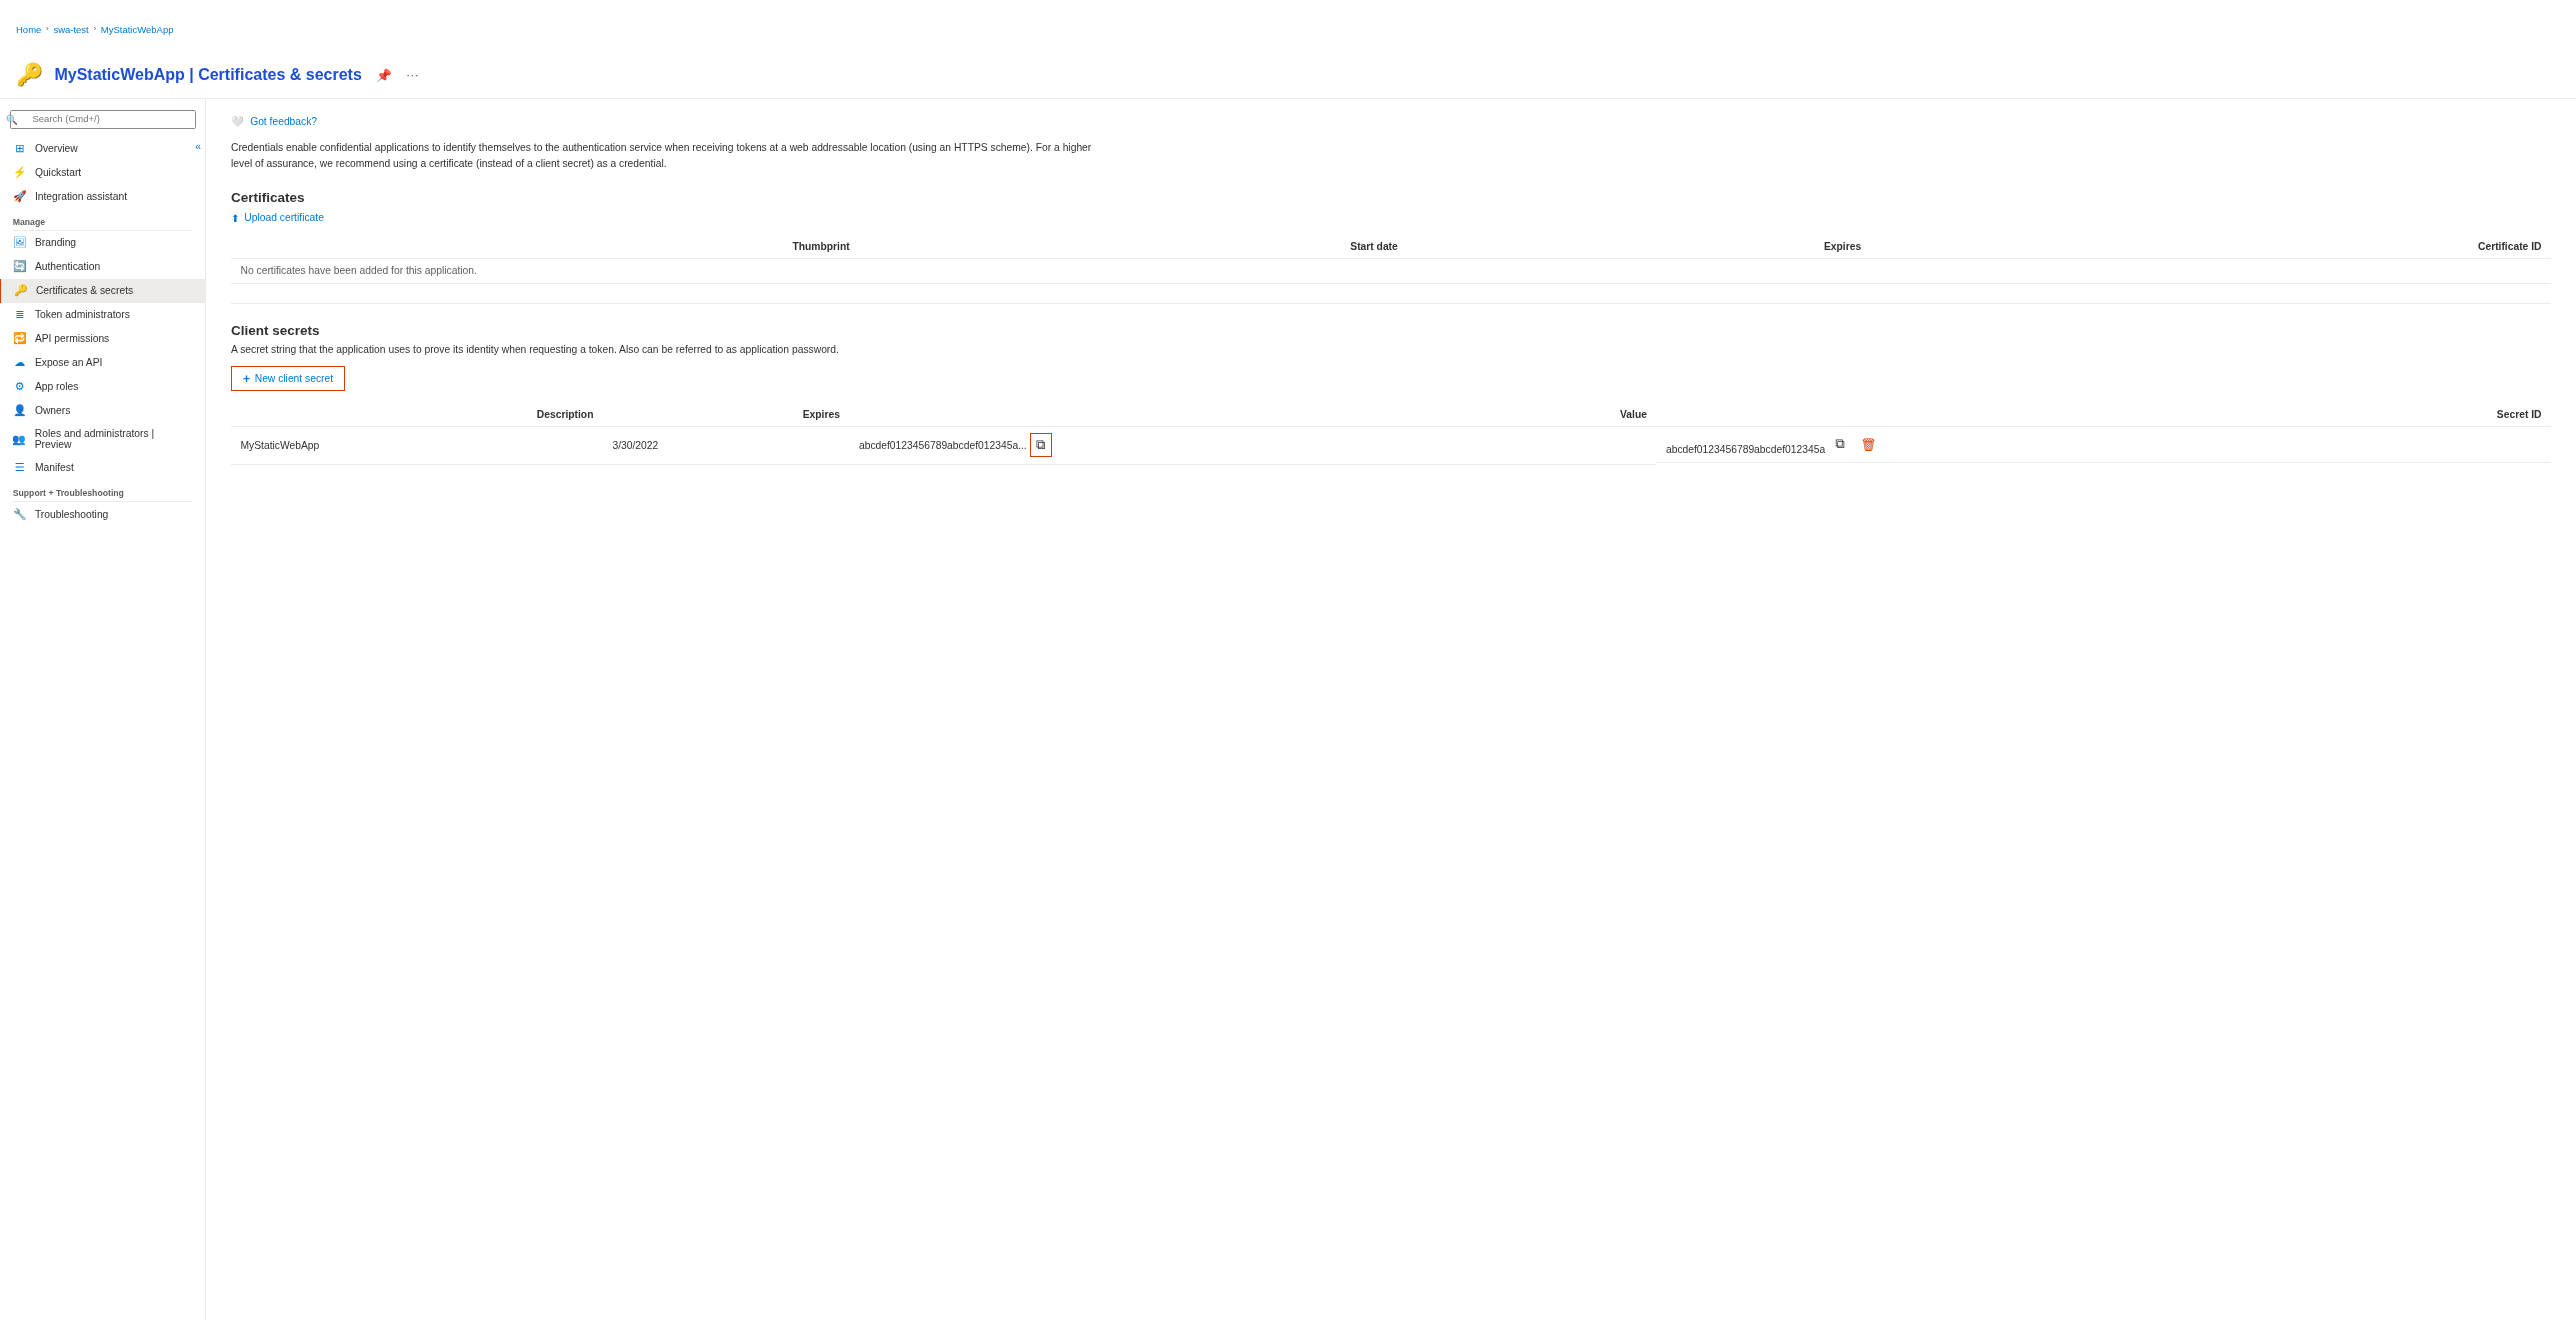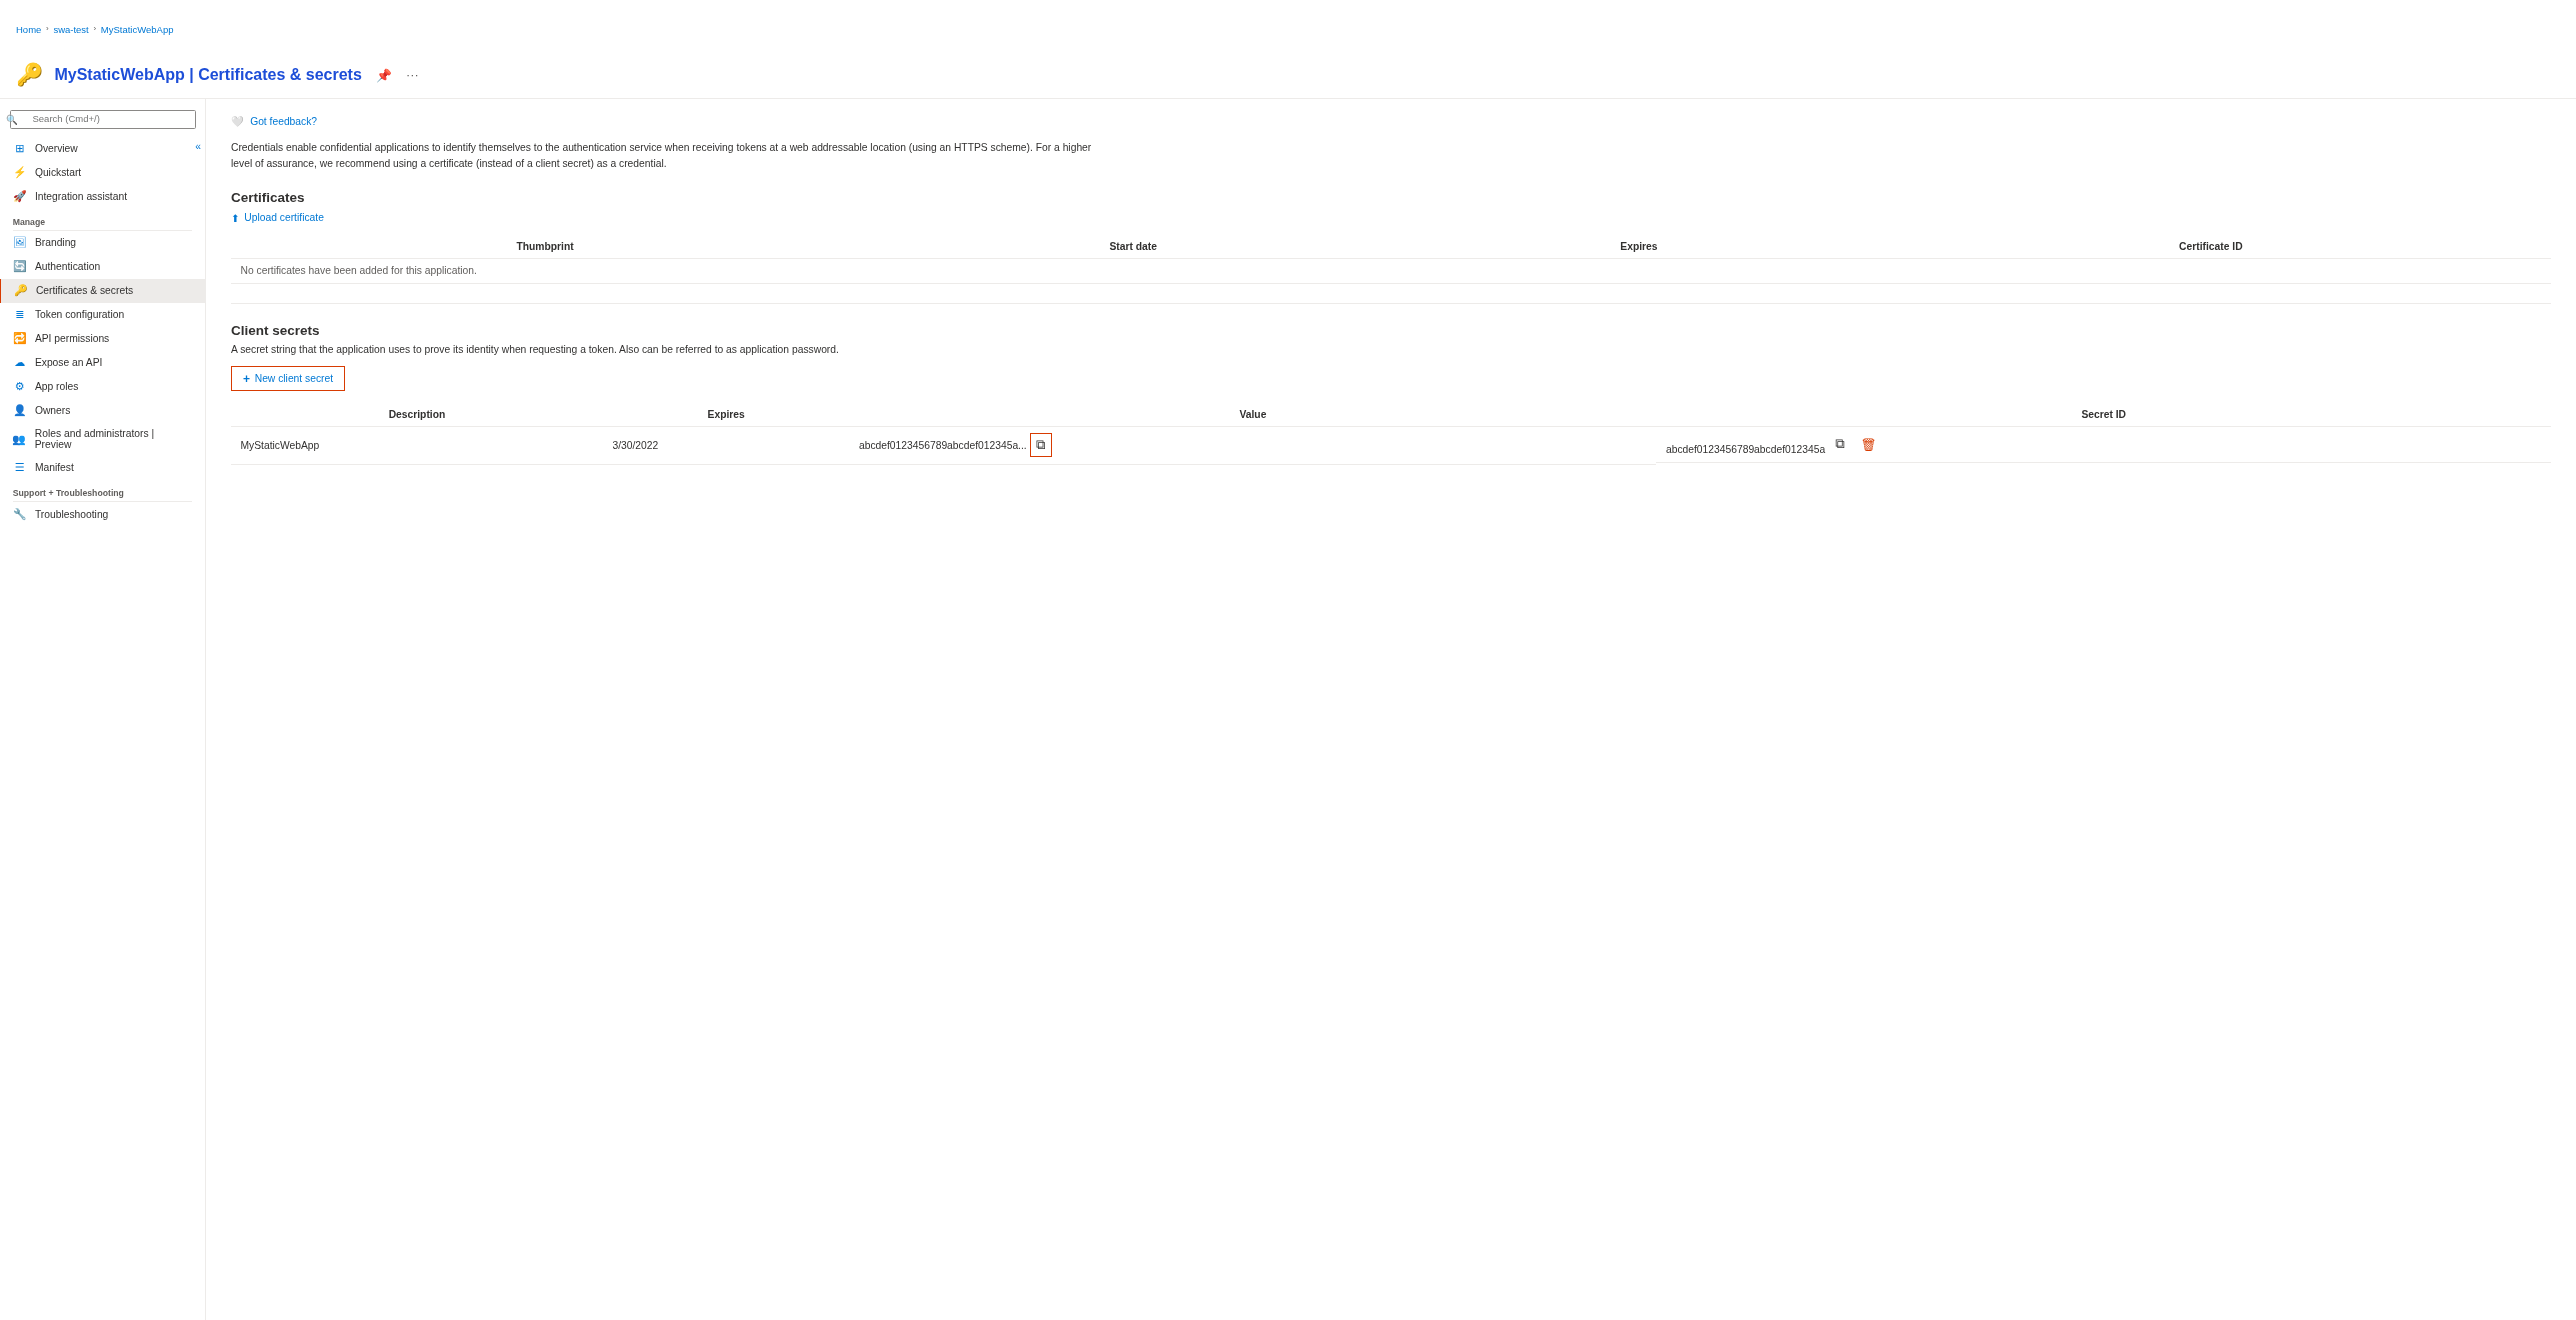--- a/index.html
+++ b/index.html
@@ -41,21 +41,21 @@
     .feedback-bar .heart { color: #0078d4; }
 
     .description-text { font-size: 10.3px; color: #323130; line-height: 1.5; margin-bottom: 19px; max-width: 871px; }
 
     .section-title { font-size: 13.5px; font-weight: 600; margin-bottom: 6.3px; }
     .section-desc { font-size: 10.3px; color: #323130; margin-bottom: 11px; }
 
     .action-link { display: inline-flex; align-items: center; gap: 4.7px; color: #0078d4; cursor: pointer; font-size: 10.3px; margin-bottom: 11px; background: none; border: none; text-decoration: none; }
 
     .data-table { width: 100%; border-collapse: collapse; margin-bottom: 8px; }
-    .data-table th { text-align: center; font-weight: 600; font-size: 10.3px; padding: 6.3px 9.5px; border-bottom: 0.8px solid #edebe9; color: #323130; }
+    .data-table th { text-align: right; font-weight: 600; font-size: 10.3px; padding: 6.3px 9.5px; border-bottom: 0.8px solid #edebe9; color: #323130; }
     .data-table td { padding: 6.3px 9.5px; border-bottom: 0.8px solid #edebe9; font-size: 10.3px; color: #323130; }
     .data-table .empty-row td { color: #605e5c; }
 
     .new-secret-btn { display: inline-flex; align-items: center; gap: 4.7px; color: #0078d4; cursor: pointer; font-size: 10.3px; background: none; border: 1.6px solid #d83b01; padding: 4.7px 11px; margin-bottom: 11px; }
 
     .copy-btn { display: inline-flex; align-items: center; justify-content: center; background: #fff; border: 0.8px solid #d83b01; padding: 3.2px 5.5px; cursor: pointer; color: #323130; }
 
     .delete-btn { display: inline-flex; align-items: center; justify-content: center; background: none; border: none; padding: 3.2px 5.5px; cursor: pointer; color: #d83b01; font-size: 12.7px; }
 
     .section-divider { height: 0.8px; background: #edebe9; margin: 19px 0; }
@@ -120,21 +120,21 @@
     <div class="sidebar-item">
       <span class="item-icon icon-teal">🔄</span>
       <span>Authentication</span>
     </div>
     <div class="sidebar-item active" style="border-left:1.6px solid #d83b01;background:#edebe9;">
       <span class="item-icon icon-yellow">🔑</span>
       <span>Certificates &amp; secrets</span>
     </div>
     <div class="sidebar-item">
       <span class="item-icon icon-blue">≣</span>
-      <span>Token configuration</span>
+      <span>Token administrators</span>
     </div>
     <div class="sidebar-item">
       <span class="item-icon icon-green">🔁</span>
       <span>API permissions</span>
     </div>
     <div class="sidebar-item">
       <span class="item-icon icon-blue">☁</span>
       <span>Expose an API</span>
     </div>
     <div class="sidebar-item">

